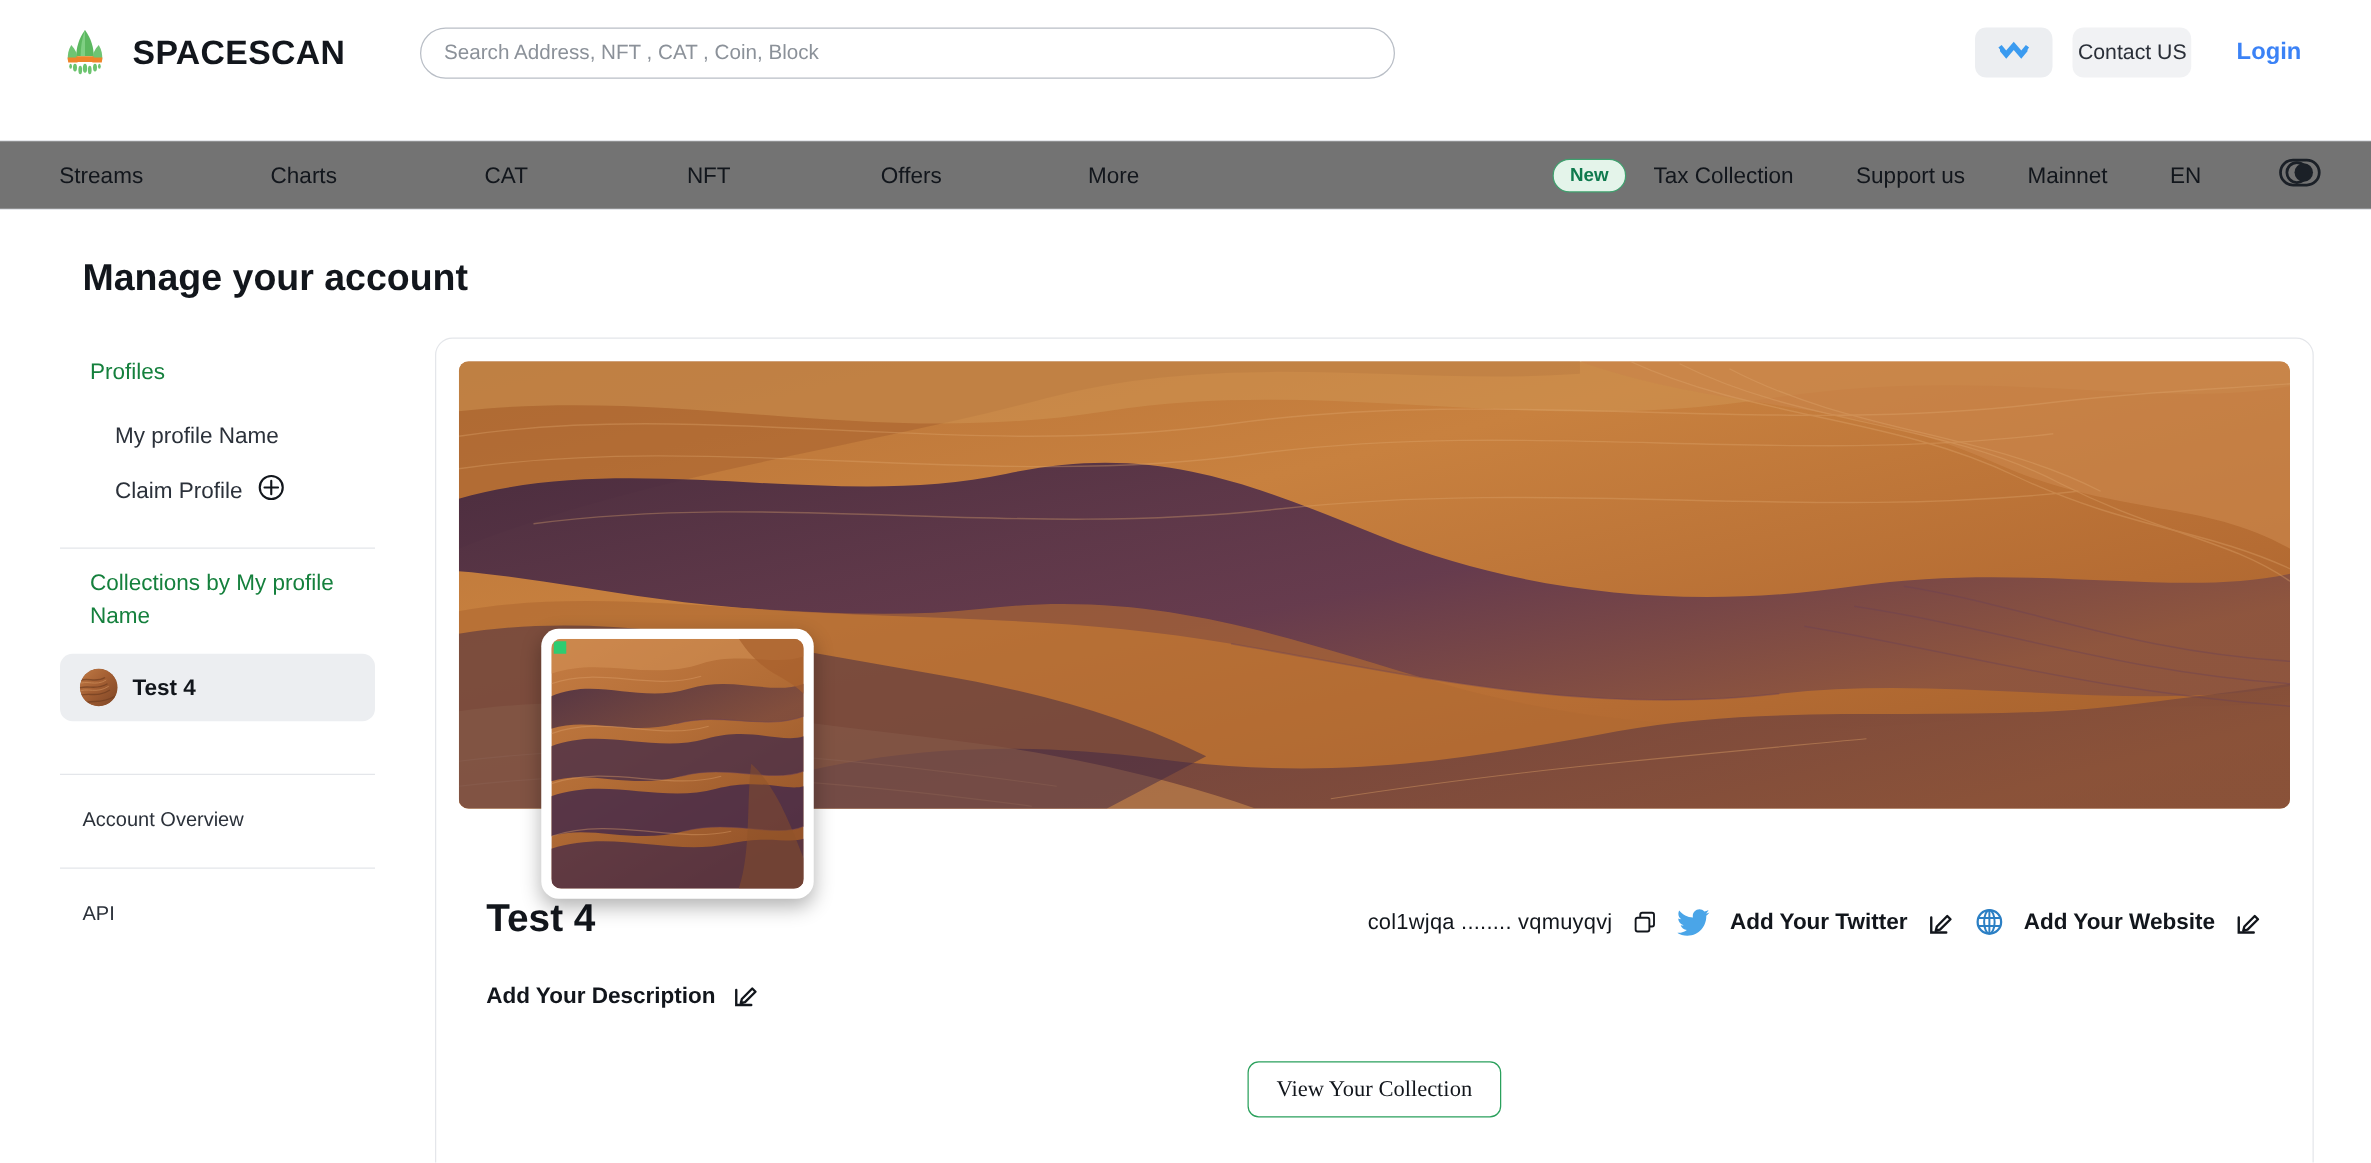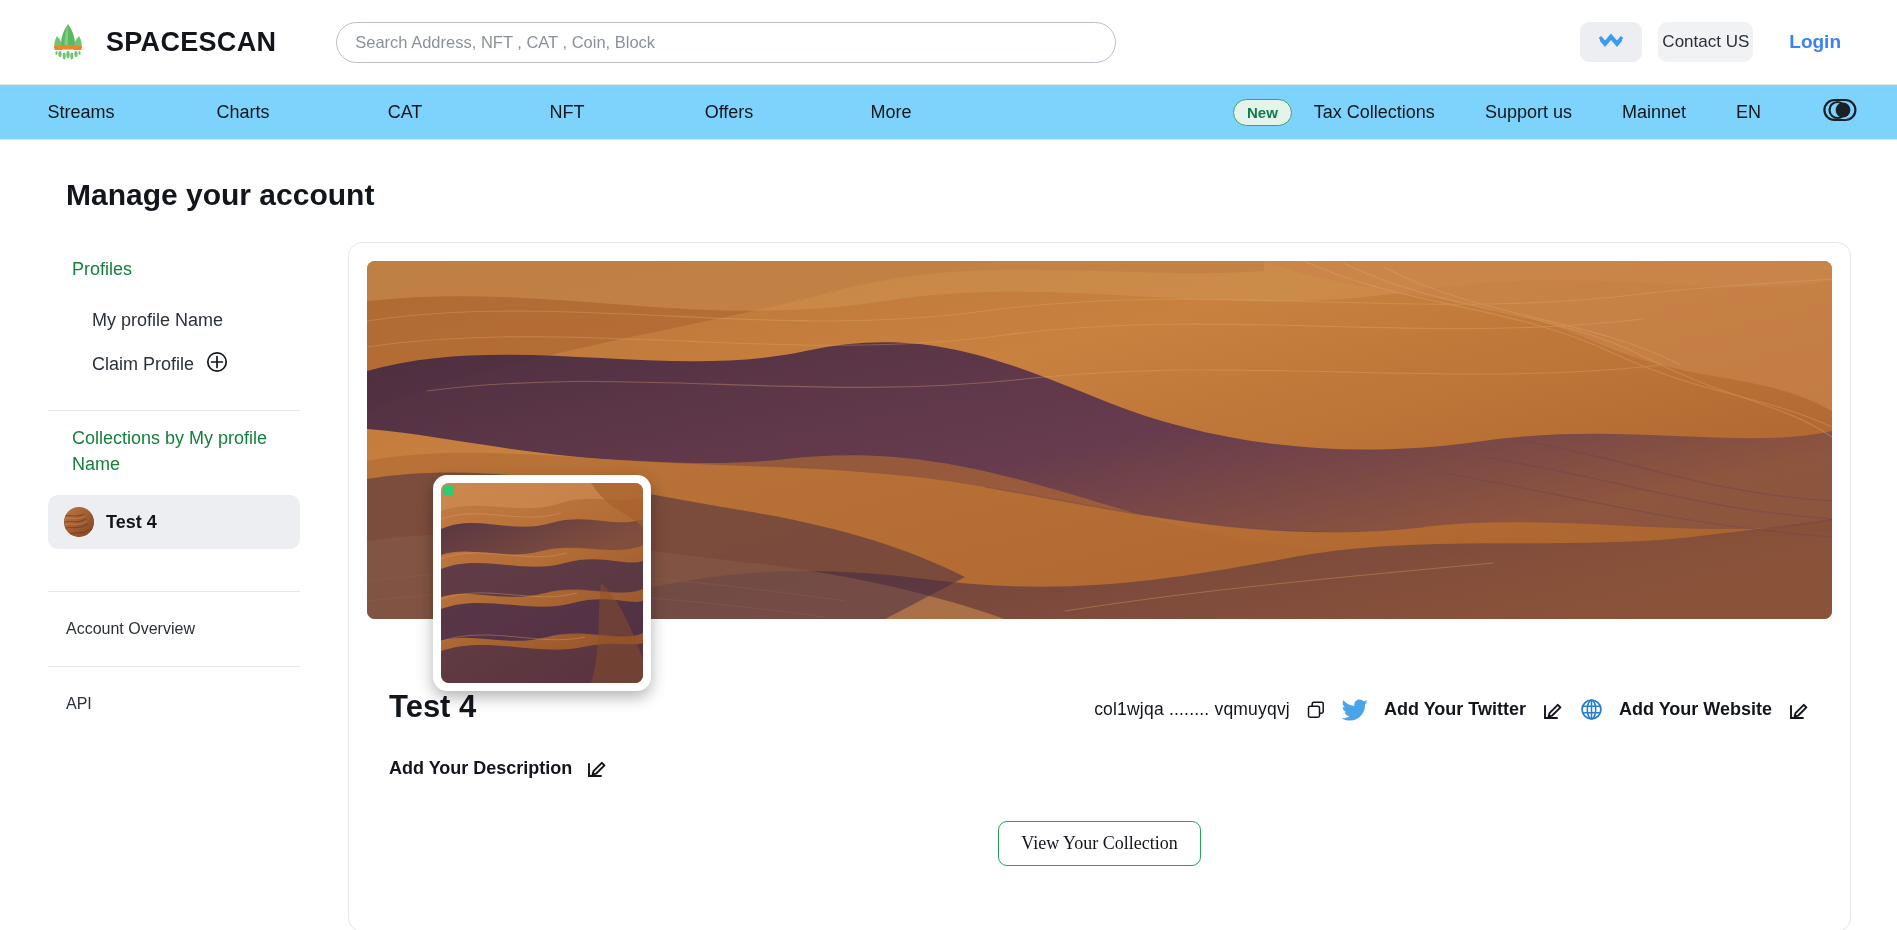--- a/index.html
+++ b/index.html
@@ -75,21 +75,22 @@
   }
 
   
   .navbar {
     height: 56px;
     border-top: 1px solid #e4e6ea;
     border-bottom: 1px solid #e4e6ea;
     display: flex;
     align-items: center;
     padding: 0 40px 0 0;
-    background: #7dd3fc;
+    background: #737373;
+    margin-top: 28px;
   }
   .nav-left { display: flex; align-items: center; }
   .nav-item {
     font-size: 18px;
     color: #12161c;
     padding: 0 10px;
     cursor: pointer;
     white-space: nowrap;
   }
   .nav-left .nav-item { width: 162px; text-align: center; }
@@ -312,21 +313,21 @@
     <div class="nav-item">Streams</div>
     <div class="nav-item">Charts</div>
     <div class="nav-item">CAT</div>
     <div class="nav-item">NFT</div>
     <div class="nav-item">Offers</div>
     <div class="nav-item">More</div>
   </div>
 
   <div class="nav-right">
     <span class="new-badge">New</span>
-    <div class="nav-item">Tax Collections</div>
+    <div class="nav-item">Tax Collection</div>
     <div class="nav-item">Support us</div>
     <div class="nav-item">Mainnet</div>
     <div class="nav-item">EN</div>
     <span class="mode-toggle">
       <svg width="34" height="24" viewBox="0 0 34 24">
         <rect x="1.4" y="2" width="31" height="20" rx="10" fill="none" stroke="#1b2027" stroke-width="2.2"></rect>
         <circle cx="14.5" cy="12" r="8" fill="none" stroke="#1b2027" stroke-width="2.2"></circle>
         <path d="M20 4.6 A8 8 0 0 1 20 19.4 A8 8 0 0 0 20 4.6 Z" fill="#1b2027"></path>
         <circle cx="20" cy="12" r="7.4" fill="#1b2027"></circle>
       </svg>

